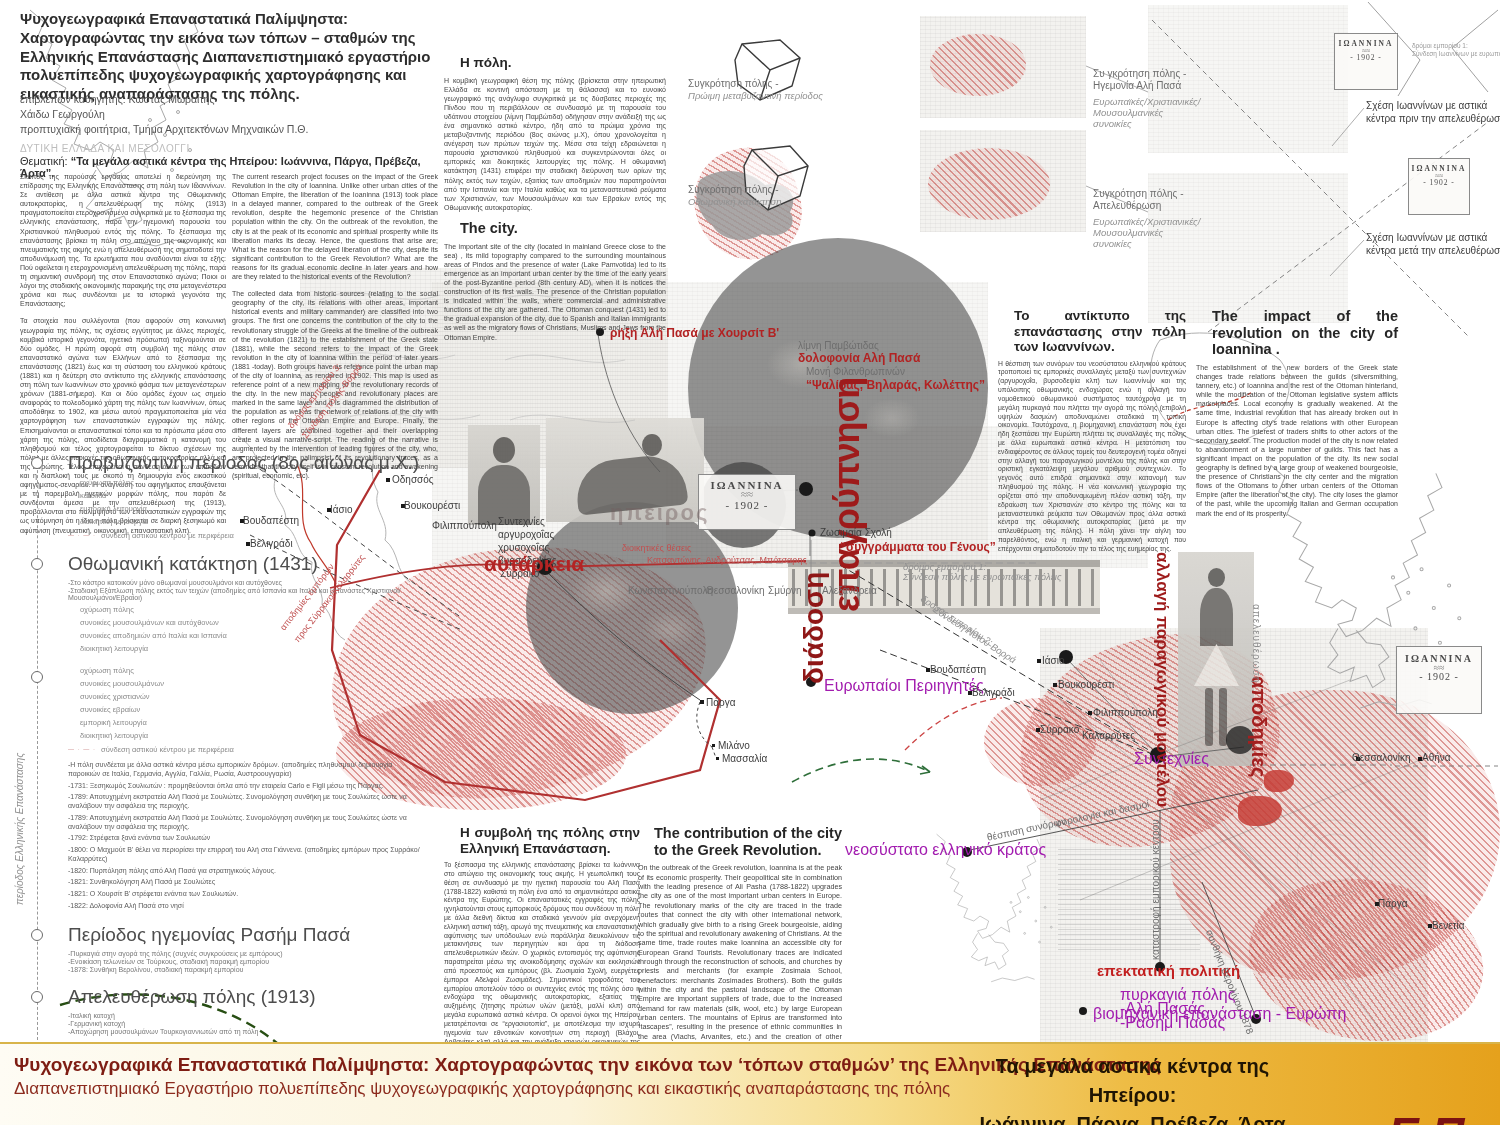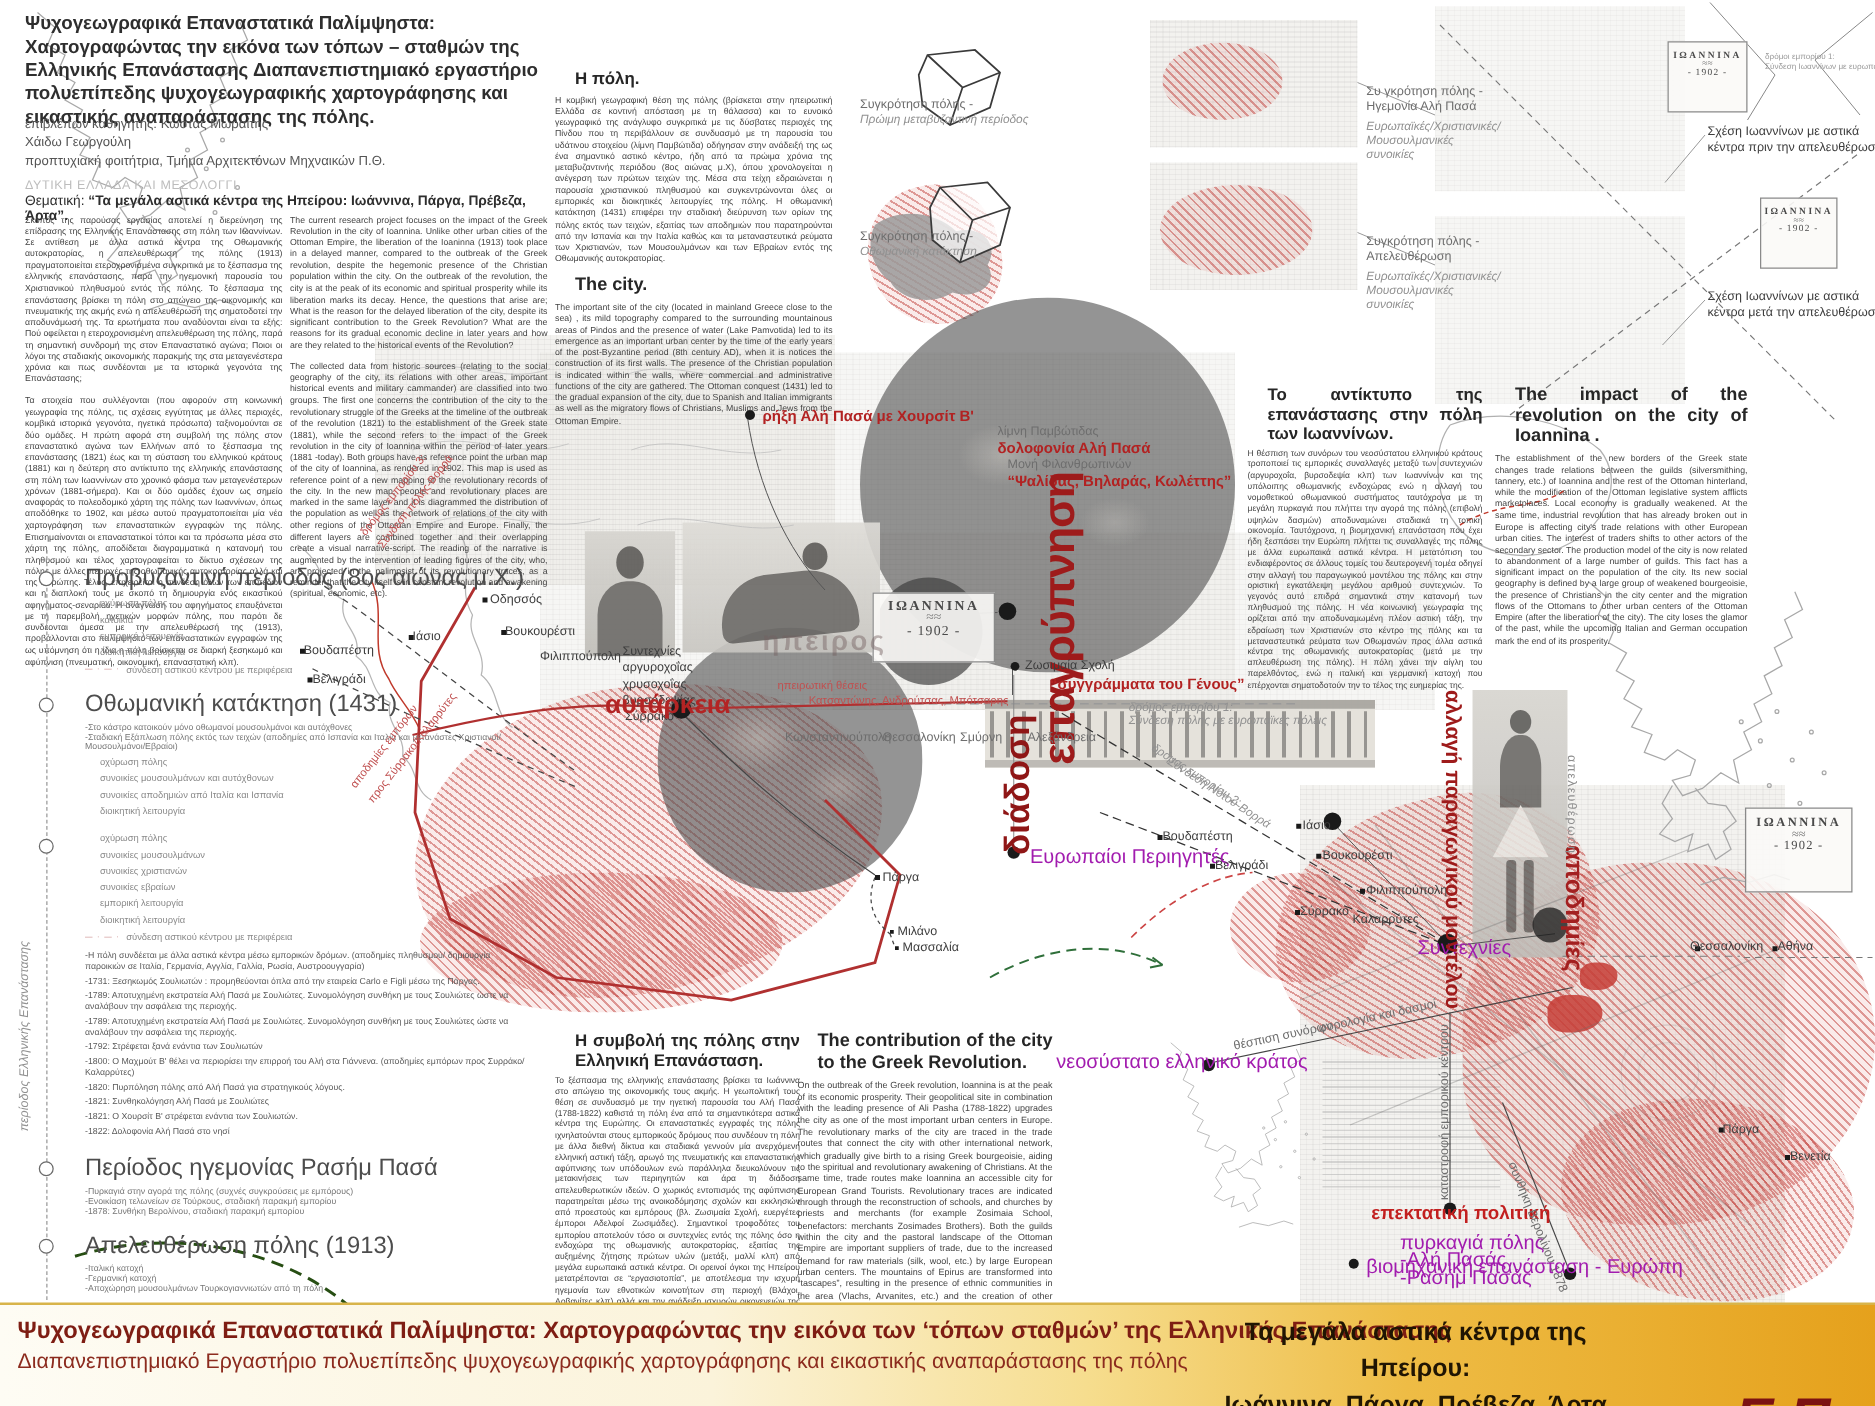--- a/index.html
+++ b/index.html
@@ -437,21 +437,21 @@
       <div class="ml gy" style="left: 768px; top: 585px;">Σμύρνη</div>
       <div class="ml gy" style="left: 822px; top: 585px;">Αλεξάνδρεια</div>
       <div class="ml bk" style="left: 498px; top: 516px;">Συντεχνίες</div>
       <div class="ml bk" style="left: 498px; top: 529px;">αργυροχοΐας</div>
       <div class="ml bk" style="left: 498px; top: 542px;">χρυσοχοΐας</div>
       <div class="ml bk" style="left: 498px; top: 555px;">βυρσοδεψίας</div>
       <div class="ml bk" style="left: 500px; top: 568px;">Σύρρακο</div>
       <div class="ml bk" style="left: 432px; top: 520px;">Φιλιππούπολη</div>
       <div class="ml word-red" style="left: 484px; top: 552px;">αυτάρκεια</div>
       <div class="ml word-ghost" style="left: 610px; top: 500px;">ηπειρος</div>
-      <div class="ml red-s" style="left: 622px; top: 543px;">ηπειρωτική θέσεις</div>
+      <div class="ml red-s" style="left: 622px; top: 543px;">διοικητικές θέσεις</div>
       <div class="ml red-s" style="left: 622px; top: 555px; padding-left: 25px;">Κατσαντώνης, Ανδρούτσας, Μπότσαρης</div>
       <div class="ml bk-md" style="left: 824px; top: 677px;">Ευρωπαίοι Περιηγητές</div>
       <div class="ml big-red2" style="left: 798px; top: 684px; transform: rotate(-90deg);">διάδοση</div>
       <div class="ml bk" style="left: 392px; top: 474px;">Οδησσός</div>
       <div class="ml bk" style="left: 330px; top: 504px;">Ιάσιο</div>
       <div class="ml bk" style="left: 404px; top: 500px;">Βουκουρέστι</div>
       <div class="ml bk" style="left: 243px; top: 515px;">Βουδαπέστη</div>
       <div class="ml bk" style="left: 250px; top: 538px;">Βελιγράδι</div>
       <div class="ml bk" style="left: 706px; top: 697px;">Πάργα</div>
       <div class="ml bk" style="left: 718px; top: 740px;">Μιλάνο</div>

